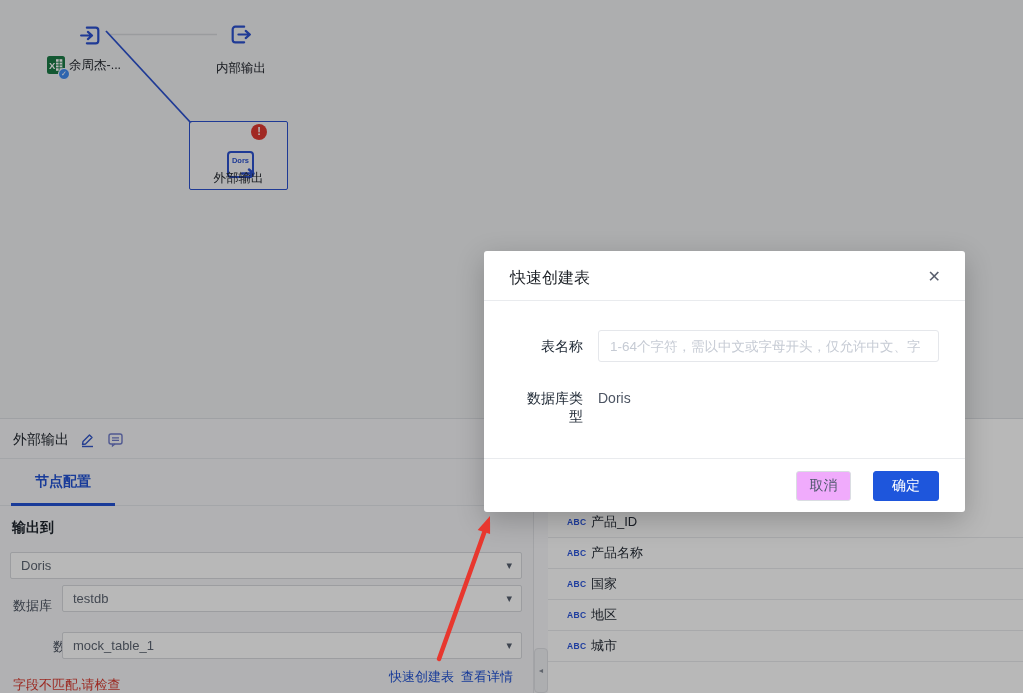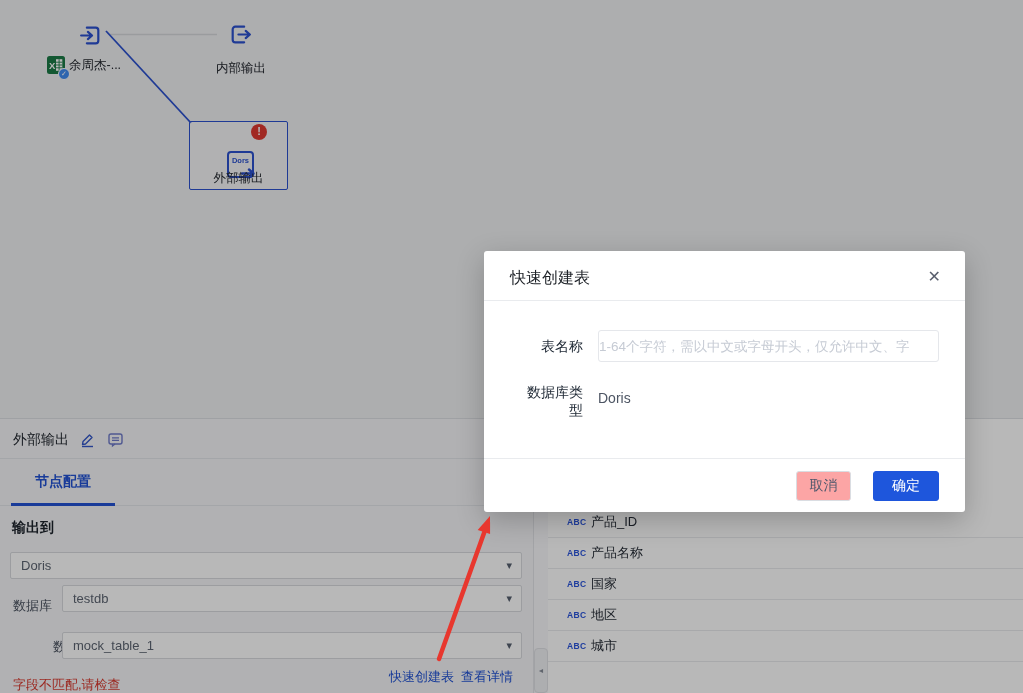--- a/index.html
+++ b/index.html
@@ -69,30 +69,30 @@
   .f-name { font-size:13px; color:#262c36; }
 
   
   .mask { position:absolute; left:0; top:0; width:1023px; height:693px; background:rgba(0,0,0,.28); z-index:10; }
   .modal { position:absolute; left:484px; top:251px; width:481px; height:261px; background:#fff;
            border-radius:3px; box-shadow:0 8px 28px rgba(0,0,0,.22); z-index:20; }
   .m-title { position:absolute; left:26px; top:17px; font-size:16px; font-weight:500; color:#1d2127; }
   .m-close { position:absolute; right:24px; top:16px; font-size:16px; color:#595f6d; cursor:pointer; }
   .m-hdiv { position:absolute; left:0; top:49px; width:481px; height:1px; background:#e9ebee; }
   .m-label { position:absolute; left:0; width:99px; text-align:right; font-size:14px; color:#1d2733; }
-  .m-lb1 { top:87px; } .m-lb2 { top:133px;padding-left:32px; }
+  .m-lb1 { top:87px; } .m-lb2 { top:139px;padding-left:32px; }
   .m-input { position:absolute; left:114px; top:79px; width:341px; height:32px; border:1px solid #e5e7eb;
-             border-radius:3px; padding:0 0; font-size:13.5px; color:#333;
+             border-radius:3px; padding:0 11px; font-size:13.5px; color:#333;
              font-family:"Liberation Sans","DejaVu Sans",sans-serif; outline:none; }
   .m-input::placeholder { color:#c6cbd4; }
   .m-value { position:absolute; left:114px; top:139px; font-size:14px; color:#4d5563; }
   .m-fdiv { position:absolute; left:0; top:207px; width:481px; height:1px; background:#e9ebee; }
   .btn { position:absolute; top:220px; height:30px; border-radius:3px; font-size:14px; cursor:pointer;
          font-family:"Liberation Sans","DejaVu Sans",sans-serif; }
-  .btn-cancel { left:312px; width:55px; background:#fca5a5; border:1px solid #dadde2; color:#4e586c; }
+  .btn-cancel { left:312px; width:55px; background:#f0abfc; border:1px solid #dadde2; color:#4e586c; }
   .btn-ok { left:389px; width:66px; background:#1e56dc; border:1px solid #1e56dc; color:#fff; }
 
   .annot { position:absolute; left:0; top:0; z-index:30; pointer-events:none; }
 </style>
 </head>
 <body>
 
 <div class="stage">
 
   <div class="canvas">

